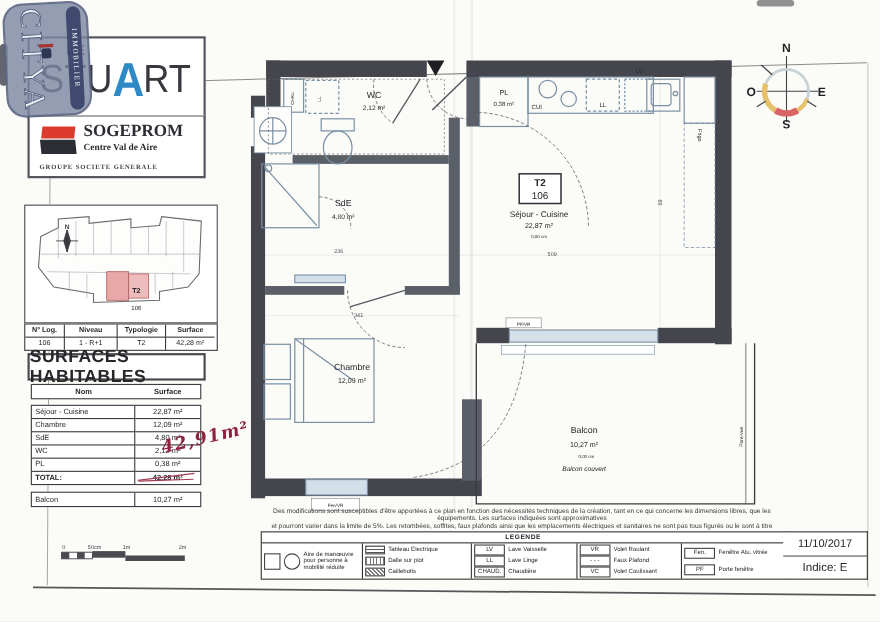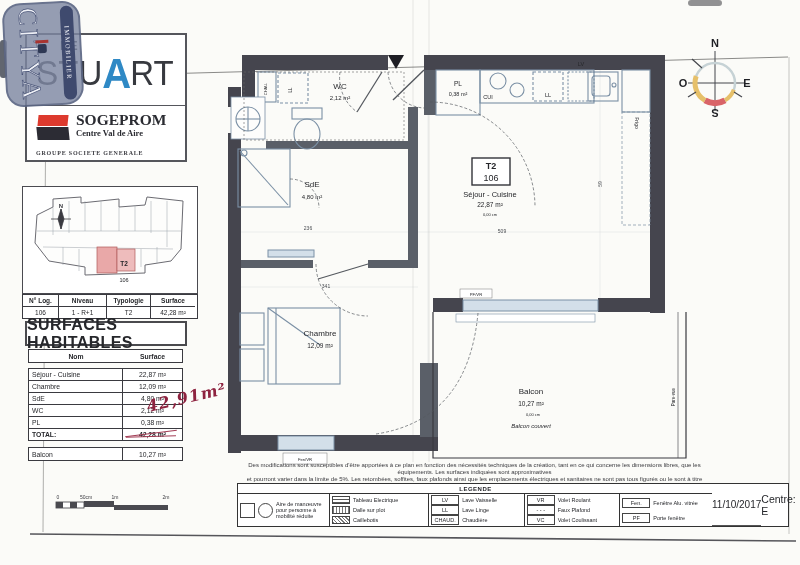--- a/index.html
+++ b/index.html
@@ -95,21 +95,21 @@
      background:repeating-linear-gradient(0deg,#555 0 1px,transparent 1px 3px);}
   .sym-dalle{width:16px;height:6px;border:1px solid #444;flex:none;
      background:repeating-linear-gradient(90deg,#777 0 1px,transparent 1px 3px);}
   .sym-cail{width:16px;height:6px;border:1px solid #444;flex:none;
      background:repeating-linear-gradient(45deg,#777 0 1px,transparent 1px 2.5px);}
   .lcol.abbr3{width:100px;}
   .lcol.abbr4{width:100px;}
   .lcol.abbr5{width:98px;border-right:none;}
   .abbr-cell{width:26px;flex:none;border:1px solid #444;height:8px;display:flex;align-items:center;justify-content:center;}
   .datebox{left:712px;top:483px;width:76px;height:42px;border:1px solid #333;border-left:none;background:#fff;z-index:2;
-     display:flex;flex-direction:row;}
+     display:flex;flex-direction:column;}
   .datebox .date{flex:1;display:flex;align-items:center;justify-content:center;font-size:10px;border-bottom:1px solid #555;}
   .datebox .indice{flex:1;display:flex;align-items:center;justify-content:center;font-size:10.5px;}
 </style>
 </head>
 <body>
 
 <div class="page">
 
   <svg class="underlay" width="800" height="565">
     <line x1="47" y1="77" x2="788" y2="57" stroke="#8a8a88" stroke-width="1"></line>
@@ -479,16 +479,16 @@
         <div class="lrow">
             <span class="abbr-cell">PF</span>
             <span>Porte fenêtre</span>
           </div>
       </div>
     </div>
   </div>
 
   <div class="abs datebox">
     <div class="date">11/10/2017</div>
-    <div class="indice">Centre: E</div>
+    <div class="indice">Indice: E</div>
   </div>
 
 </div>
 
 </body></html>

